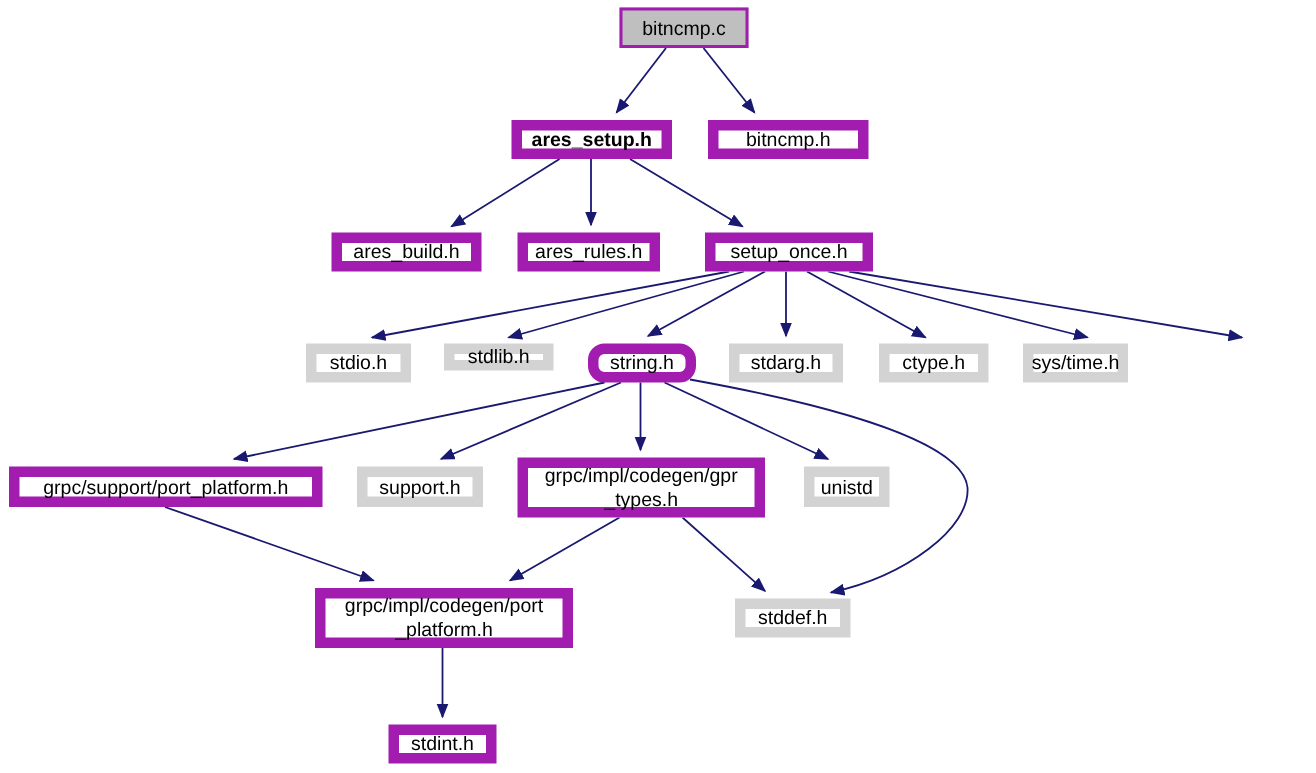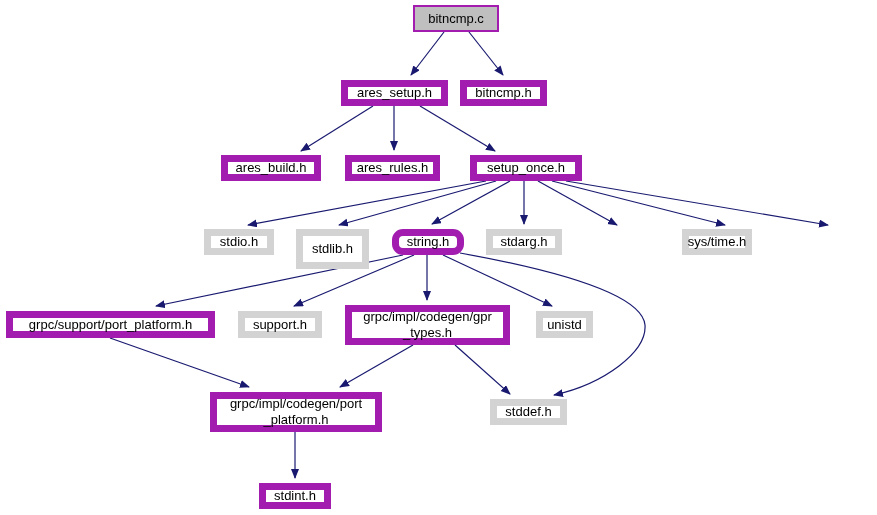--- a/index.html
+++ b/index.html
@@ -44,31 +44,32 @@
       <path d="M460,253 C565,272 642,296 645,325 C647,352 604,384 554,395" marker-end="url(#arrow)"></path>
       <path d="M110,338 L249,387" marker-end="url(#arrow)"></path>
       <path d="M413,345 L340,387" marker-end="url(#arrow)"></path>
       <path d="M455,345 L510,394" marker-end="url(#arrow)"></path>
       <path d="M295,432 L295,478" marker-end="url(#arrow)"></path>
     </g>
   </svg>
 
   <div class="node root" style="left:413px;top:5px;width:86px;height:27px;">bitncmp.c</div>
 
-  <div class="node" style="left:341px;top:80px;width:107px;height:26px;">ares_setup.h</div>
-  <div class="node" style="left:460px;top:80px;width:87px;height:26px;">bitncmp.h</div>
+  <div class="node" style="left:341px;top:80px;width:107px;height:26px;font-weight:bold;">ares_setup.h</div>
+  <div class="node" style="left:472px;top:80px;width:107px;height:26px;">bitncmp.h</div>
 
   <div class="node" style="left:221px;top:155px;width:100px;height:26px;">ares_build.h</div>
   <div class="node" style="left:345px;top:155px;width:95px;height:26px;">ares_rules.h</div>
   <div class="node" style="left:470px;top:155px;width:112px;height:26px;">setup_once.h</div>
 
   <div class="node plain" style="left:204px;top:229px;width:70px;height:26px;">stdio.h</div>
-  <div class="node plain" style="left:296px;top:229px;width:73px;height:40px;">stdlib.h</div>
+  <div class="node plain" style="left:296px;top:229px;width:73px;height:18px;">stdlib.h</div>
   <div class="node" style="left:392px;top:229px;width:72px;height:26px;border-radius:11px;">string.h</div>
   <div class="node plain" style="left:486px;top:229px;width:76px;height:26px;">stdarg.h</div>
+  <div class="node plain" style="left:586px;top:229px;width:73px;height:26px;">ctype.h</div>
   <div class="node plain" style="left:682px;top:229px;width:70px;height:26px;">sys/time.h</div>
 
   <div class="node" style="left:6px;top:311px;width:209px;height:27px;">grpc/support/port_platform.h</div>
   <div class="node plain" style="left:238px;top:311px;width:84px;height:27px;">support.h</div>
   <div class="node" style="left:345px;top:305px;width:165px;height:40px;">grpc/impl/codegen/gpr
 _types.h</div>
   <div class="node plain" style="left:536px;top:311px;width:57px;height:27px;">unistd</div>
 
   <div class="node" style="left:210px;top:392px;width:172px;height:40px;">grpc/impl/codegen/port
 _platform.h</div>

